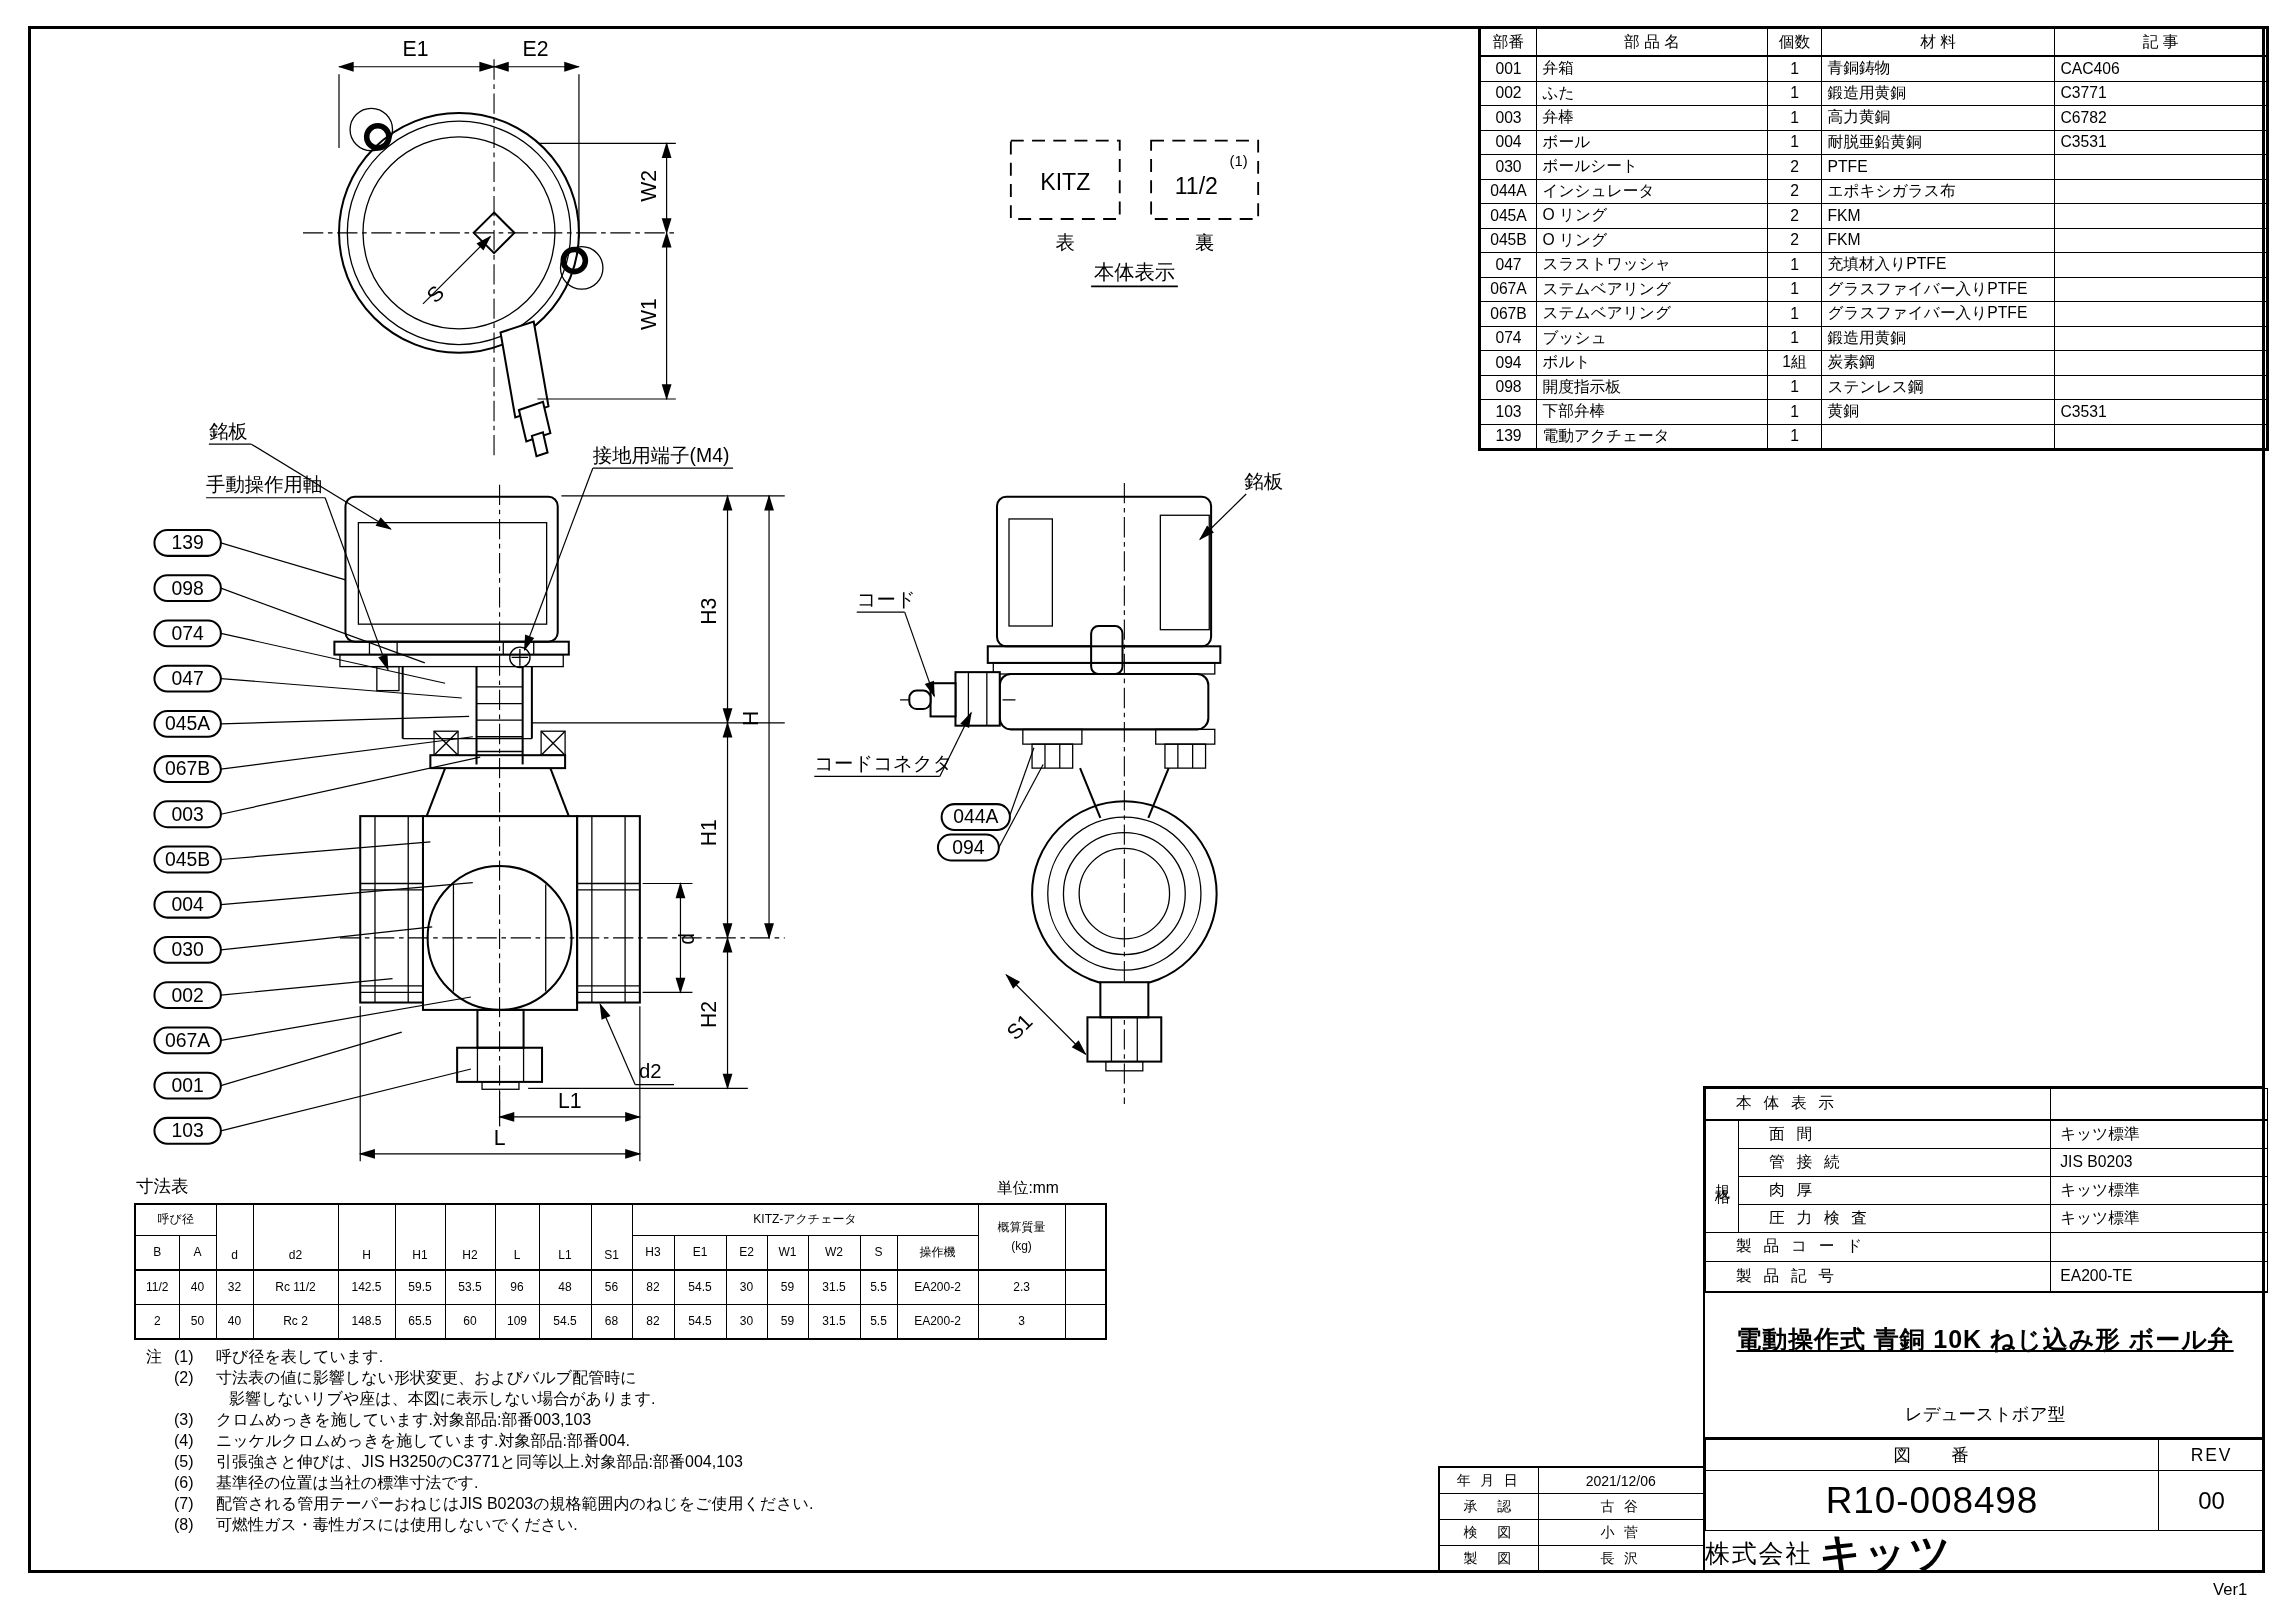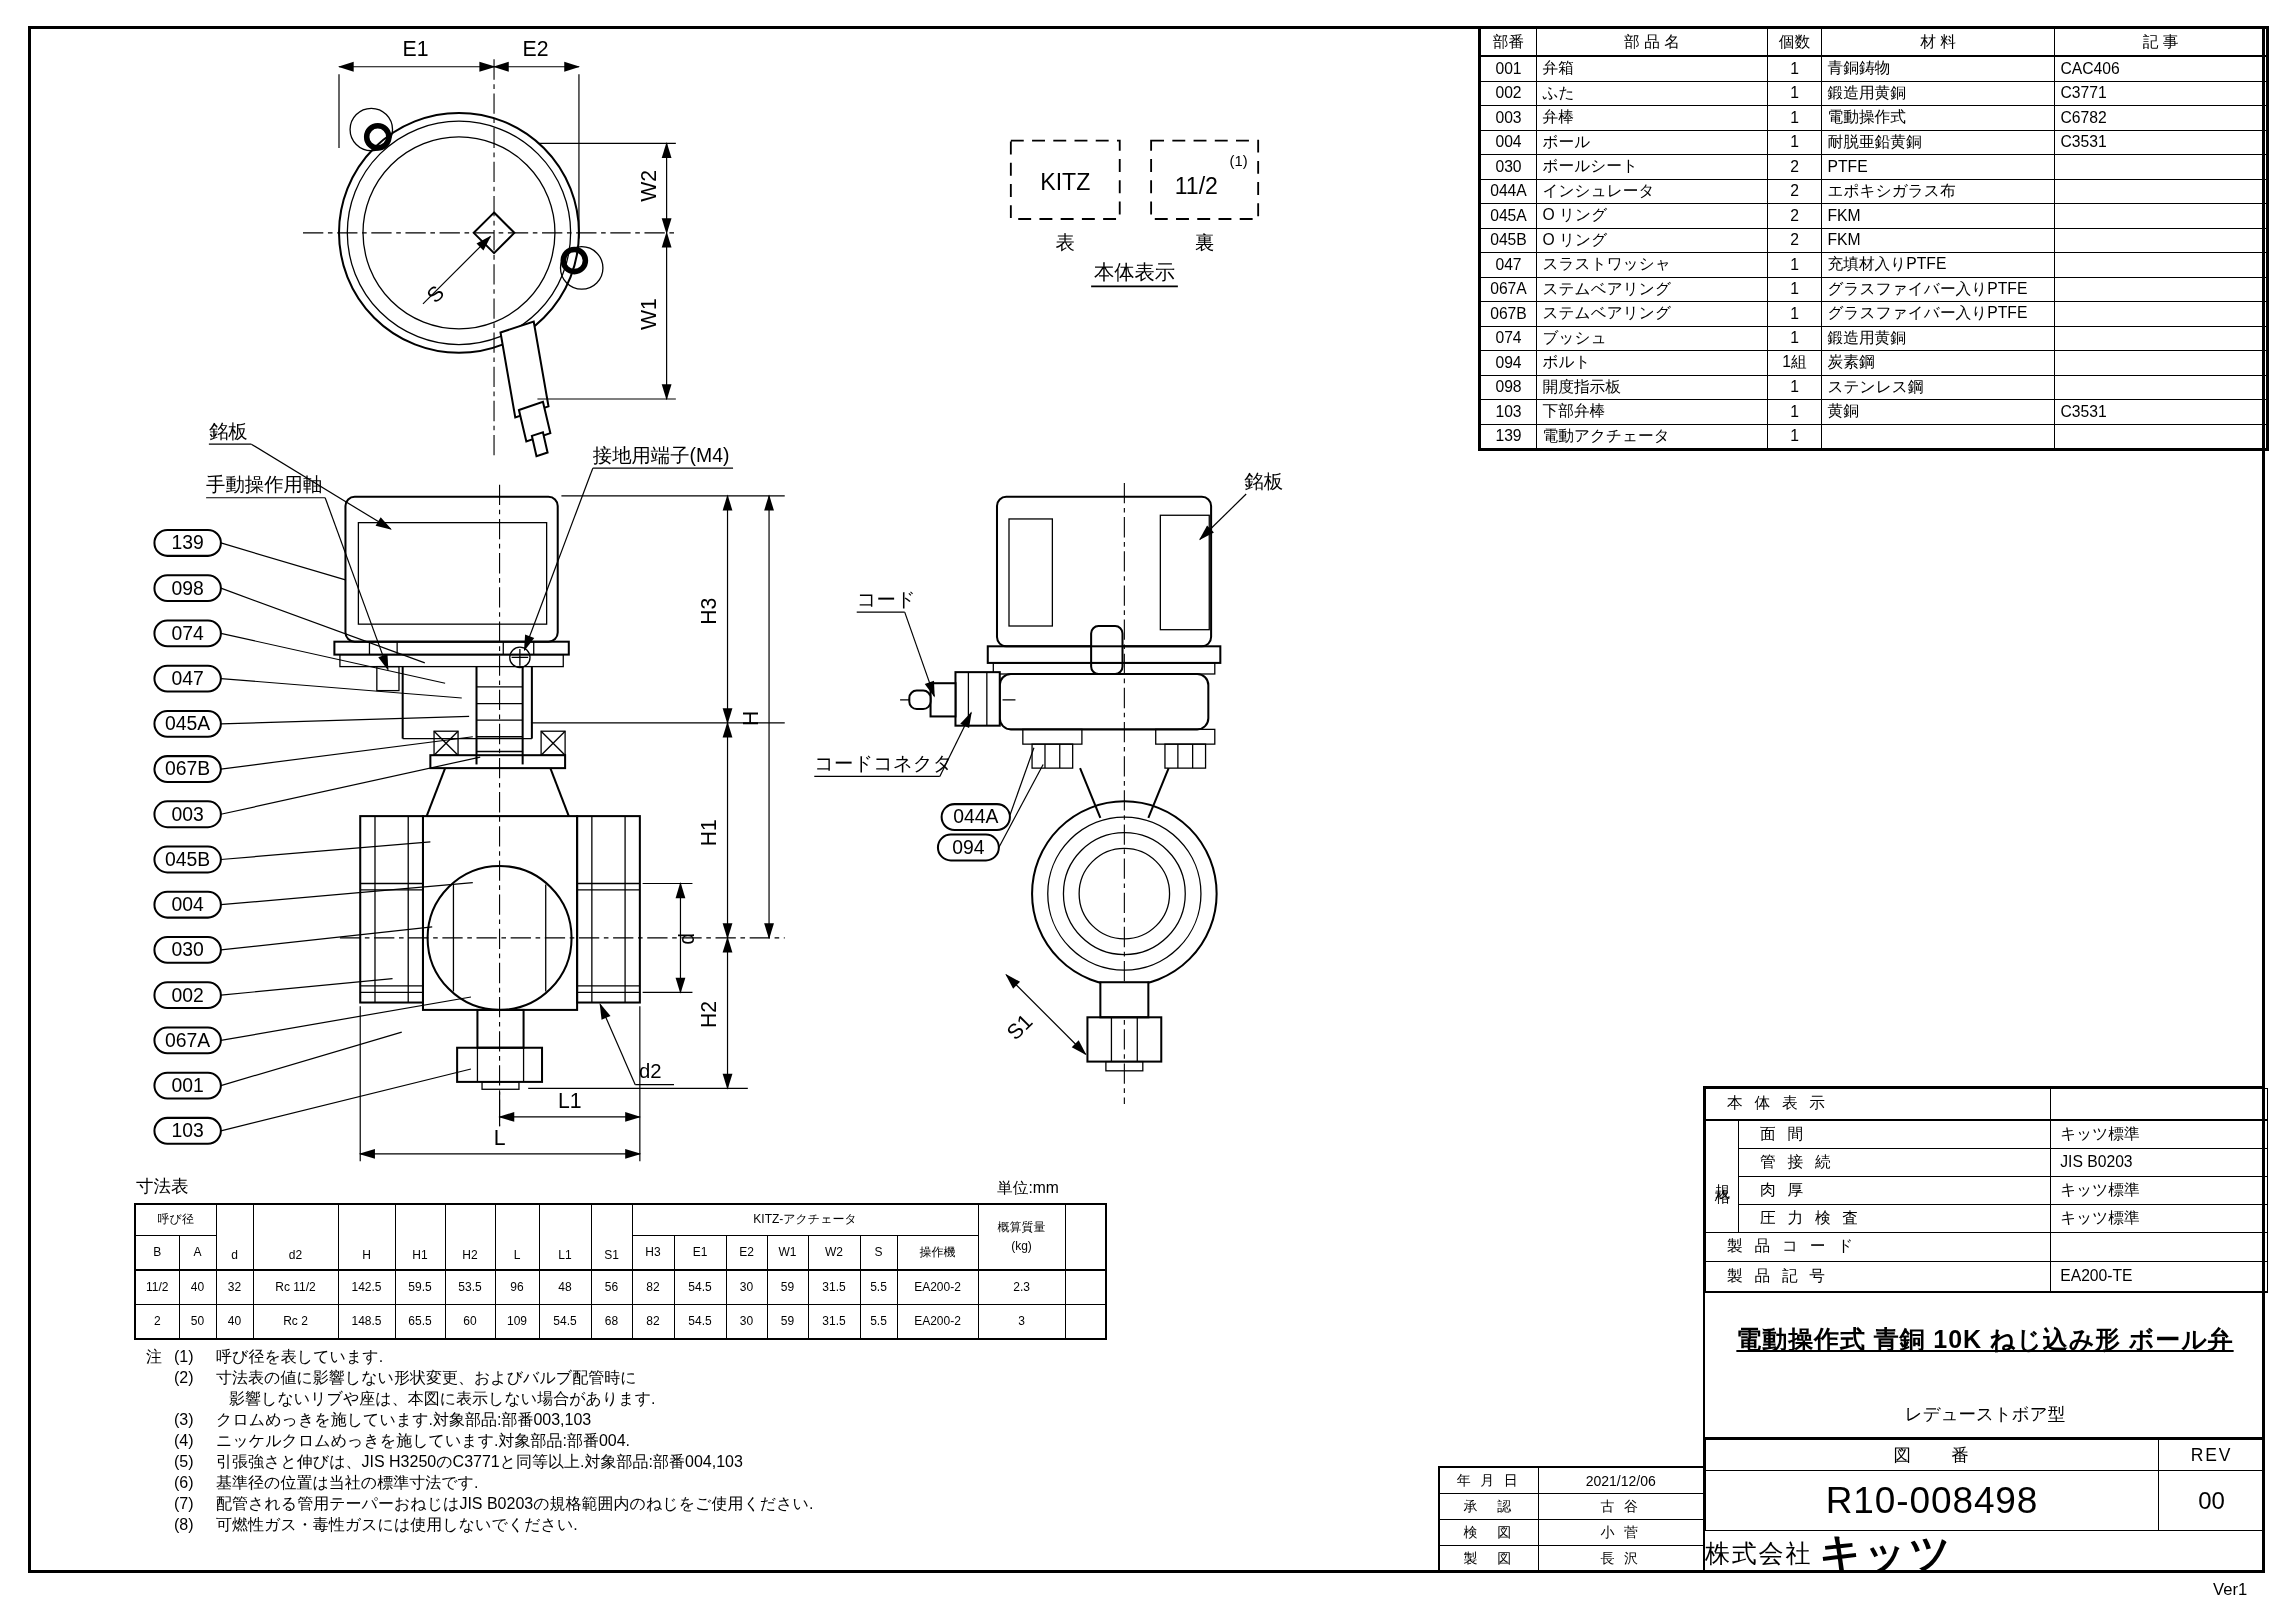--- a/index.html
+++ b/index.html
@@ -30,21 +30,21 @@
   #dim-table .mass{line-height:18.5px;}
   .dim-caption{position:absolute;left:136px;top:1174px;font-size:17.5px;}
   .unit-caption{position:absolute;left:997px;top:1178px;font-size:15.7px;}
   
   #notes{position:absolute;left:146px;top:1346px;font-size:16px;line-height:21px;}
   #notes .nrow{display:grid;grid-template-columns:28px 42px auto;}
   
   #title-right{position:absolute;left:1703px;top:1086px;width:562px;height:486px;border-left:2.8px solid #000;border-top:2.8px solid #000;box-sizing:border-box;}
   #spec-table{width:100%;font-size:15.7px;}
   #spec-table td{border:1.8px solid #000;height:27px;padding:0;font-weight:normal;overflow:hidden;white-space:nowrap;}
-  #spec-table td.lab{padding-left:21px;letter-spacing:3.7px;}
+  #spec-table td.lab{padding-left:30px;letter-spacing:3.7px;}
   #spec-table td.val{padding-left:9.2px;font-size:15.7px;}
   #spec-table td.grp{writing-mode:vertical-rl;text-align:center;letter-spacing:5.5px;width:33px;}
   #spec-table tr.thick td{border-bottom:2.8px solid #000;}
   #title-area{position:relative;height:144px;border-bottom:2.8px solid #000;}
   #main-title{position:absolute;left:0;right:0;top:29.5px;text-align:center;font-size:25px;font-weight:bold;text-decoration:underline;letter-spacing:0.9px;}
   #sub-title{position:absolute;left:0;right:0;bottom:11px;text-align:center;font-size:17.5px;}
   #zuban{width:100%;font-size:17.5px;}
   #zuban td{border:1.8px solid #000;text-align:center;font-weight:normal;}
   #zuban .zh{height:28px;letter-spacing:1.8px;}
   #zuban .zn{height:57px;font-size:37px;letter-spacing:0.9px;}
@@ -396,21 +396,21 @@
           <td class="c">002</td>
           <td>ふた</td>
           <td class="c">1</td>
           <td>鍛造用黄銅</td>
           <td>C3771</td>
         </tr>
       <tr>
           <td class="c">003</td>
           <td>弁棒</td>
           <td class="c">1</td>
-          <td>電動操作式</td>
+          <td>高力黄銅</td>
           <td>C6782</td>
         </tr>
       <tr>
           <td class="c">004</td>
           <td>ボール</td>
           <td class="c">1</td>
           <td>耐脱亜鉛黄銅</td>
           <td>C3531</td>
         </tr>
       <tr>

